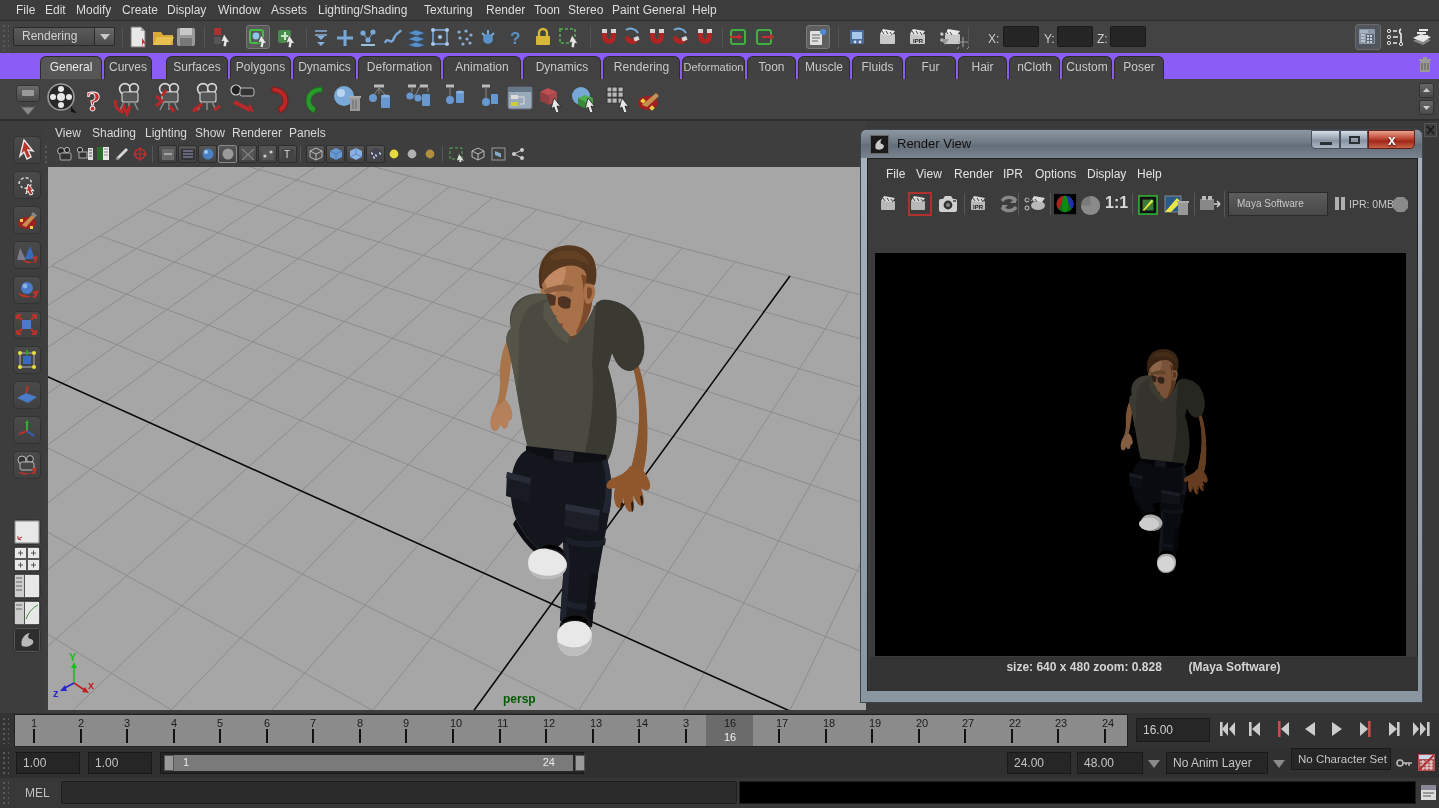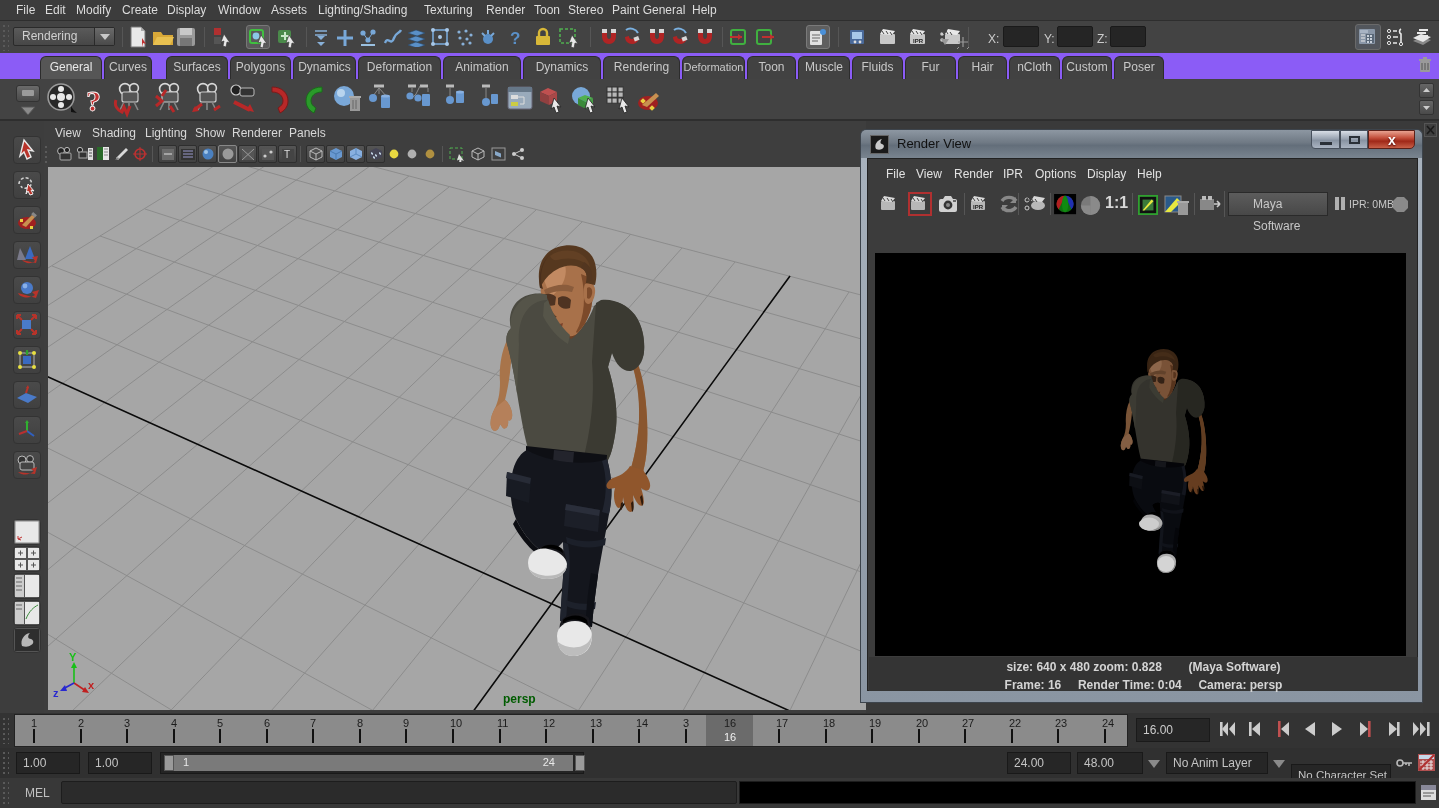--- a/index.html
+++ b/index.html
@@ -886,21 +886,21 @@
               <rect x="13" y="6" width="12" height="2" fill="#aaa"></rect>
             </svg>
             <div class="sep" style="left:322px;top:4px;height:22px"></div>
             <svg style="position:absolute;left:327px;top:6px" width="24" height="22" viewBox="0 0 24 22">
               <rect x="1" y="4" width="14" height="11" fill="#888"></rect>
               <rect x="3" y="1" width="4" height="4" fill="#bbb"></rect>
               <rect x="9" y="1" width="4" height="4" fill="#bbb"></rect>
               <path d="M15 9h6m0 0l-3-3m3 3l-3 3" stroke="#ccc" stroke-width="1.6" fill="none"></path>
             </svg>
             <div class="sep" style="left:352px;top:2px;height:26px"></div>
-            <div style="position:absolute;left:356px;top:3px;width:100px;height:24px;background:linear-gradient(#5c5c5c,#484848);border:1px solid #2a2a2a;color:#c8c8c8;font-size:12px;line-height:22px;padding-left:24px">Maya Software</div>
+            <div style="position:absolute;left:356px;top:3px;width:100px;height:24px;background:linear-gradient(#5c5c5c,#484848);border:1px solid #2a2a2a;color:#c8c8c8;font-size:10px;line-height:22px;padding-left:8px">Maya Software</div>
             <div style="position:absolute;left:463px;top:8px;width:4px;height:13px;background:#b0b0b0"></div>
             <div style="position:absolute;left:469px;top:8px;width:4px;height:13px;background:#b0b0b0"></div>
             <span style="position:absolute;left:477px;top:9px;font-size:10.5px;color:#c8c8c8">IPR: 0MB</span>
             <svg style="position:absolute;left:520px;top:7px" width="17" height="17" viewBox="0 0 17 17">
               <path d="M5 1h7l4 4v7l-4 4H5l-4-4V5z" fill="#8a8a8a"></path>
             </svg>
           </div>
           <span style="position:absolute;left:530px;top:37px;font-size:12px;color:#ccc"></span>
       <div id="rvimg">
         <svg width="531" height="403" viewBox="0 0 531 403">
@@ -908,21 +908,20 @@
                 <use href="#charG"></use>
                 <path d="M549 532 C553 542 558 549 563 553 C563 544 563 536 562 528 C557 526 552 528 549 532 Z" fill="#000" style="filter:none"></path>
               </g>
               <ellipse cx="274" cy="271" rx="10" ry="6.5" fill="#cdcdcd"></ellipse>
               <ellipse cx="291" cy="311" rx="8.5" ry="8" fill="#d4d4d4"></ellipse>
         </svg>
       </div>
       <div style="position:absolute;left:1px;top:498px;width:549px;height:34px;background:#343434"></div>
           <div id="rvstatus">
         <div>size: 640 x 480 zoom: 0.828&nbsp;&nbsp;&nbsp;&nbsp;&nbsp;&nbsp;&nbsp;&nbsp;(Maya Software)</div>
-        <div style="margin-top:4px">Frame: 16&nbsp;&nbsp;&nbsp;&nbsp;&nbsp;Render Time: 0:04&nbsp;&nbsp;&nbsp;&nbsp;&nbsp;Camera: persp</div>
       </div>
     </div>
   </div>
 </div>
 
 <div class="abs" id="rstrip">
       <div style="position:absolute;left:1px;top:2px;width:13px;height:14px;background:#3f3f3f;border:1px solid #555">
         <svg width="11" height="12" viewBox="0 0 11 12">
           <path d="M2 2l7 8M9 2l-7 8" stroke="#1a1a1a" stroke-width="1.6"></path>
         </svg>
@@ -1036,21 +1035,21 @@
       </div>
   <div class="dfield" style="left:1007px;top:4px;width:64px;height:22px">24.00</div>
   <div class="dfield" style="left:1077px;top:4px;width:66px;height:22px">48.00</div>
   <svg style="position:absolute;left:1146px;top:11px" width="16" height="10" viewBox="0 0 16 10">
         <path d="M2 1h12l-6 8z" fill="#8a8a8a"></path>
       </svg>
       <div class="dfield" style="left:1166px;top:4px;width:102px;height:22px">No Anim Layer</div>
   <svg style="position:absolute;left:1271px;top:11px" width="16" height="10" viewBox="0 0 16 10">
         <path d="M2 1h12l-6 8z" fill="#8a8a8a"></path>
       </svg>
-      <div class="dfield" style="left:1291px;top:16px;width:100px;height:22px;font-size:11.5px">No Character Set</div>
+      <div class="dfield" style="left:1291px;top:0;width:100px;height:22px;font-size:11.5px">No Character Set</div>
       <svg style="position:absolute;left:1396px;top:9px" width="18" height="12" viewBox="0 0 18 12">
         <circle cx="4" cy="6" r="3" fill="none" stroke="#b8b8b8" stroke-width="1.6"></circle>
         <path d="M7 6h9m-3 0v3m-3-3v2" stroke="#b8b8b8" stroke-width="1.6"></path>
       </svg>
       <svg style="position:absolute;left:1417px;top:5px" width="19" height="19" viewBox="0 0 19 19">
         <rect x="1" y="1" width="17" height="17" fill="#b05050"></rect>
         <rect x="2" y="2" width="15" height="4" fill="#c8d8e8"></rect>
         <path d="M3 9h13M3 12h13M3 15h13M6 7v10M10 7v10M14 7v10" stroke="#e8e8e8"></path>
         <path d="M2 17L17 2" stroke="#b03030" stroke-width="2"></path>
       </svg>

